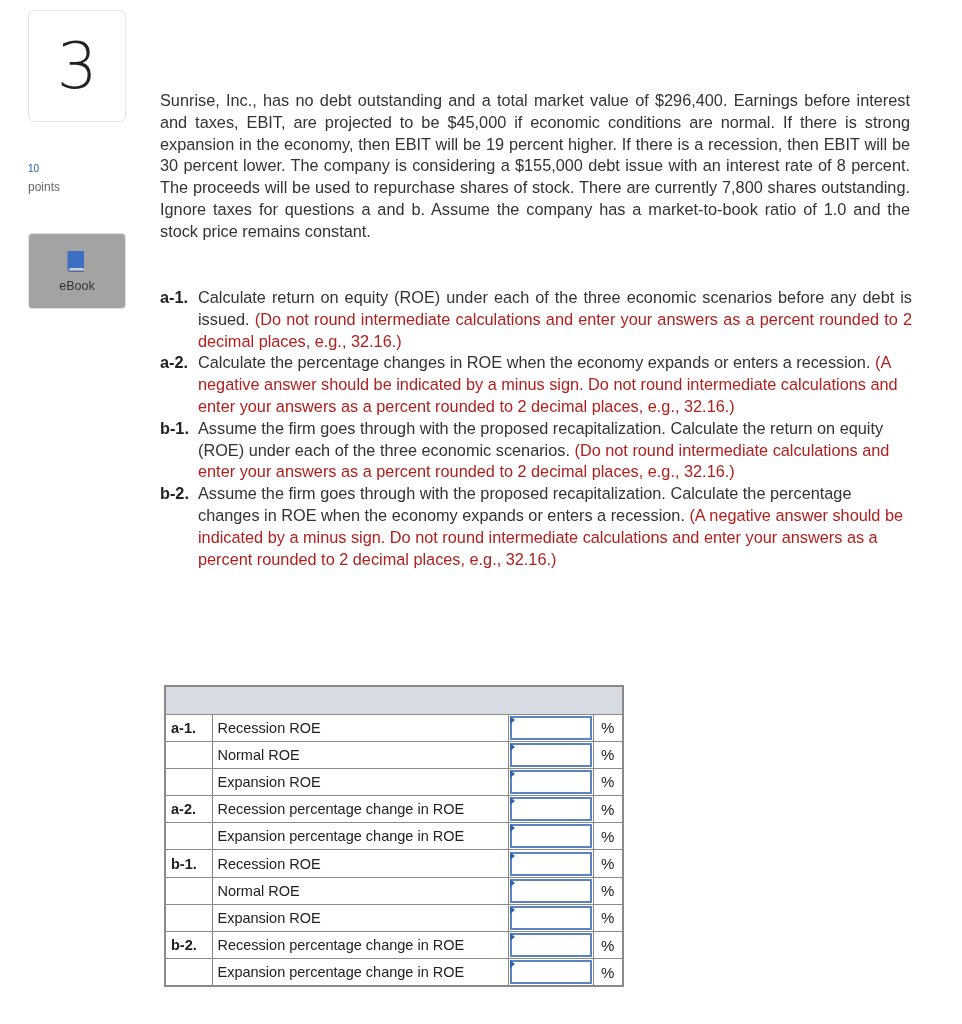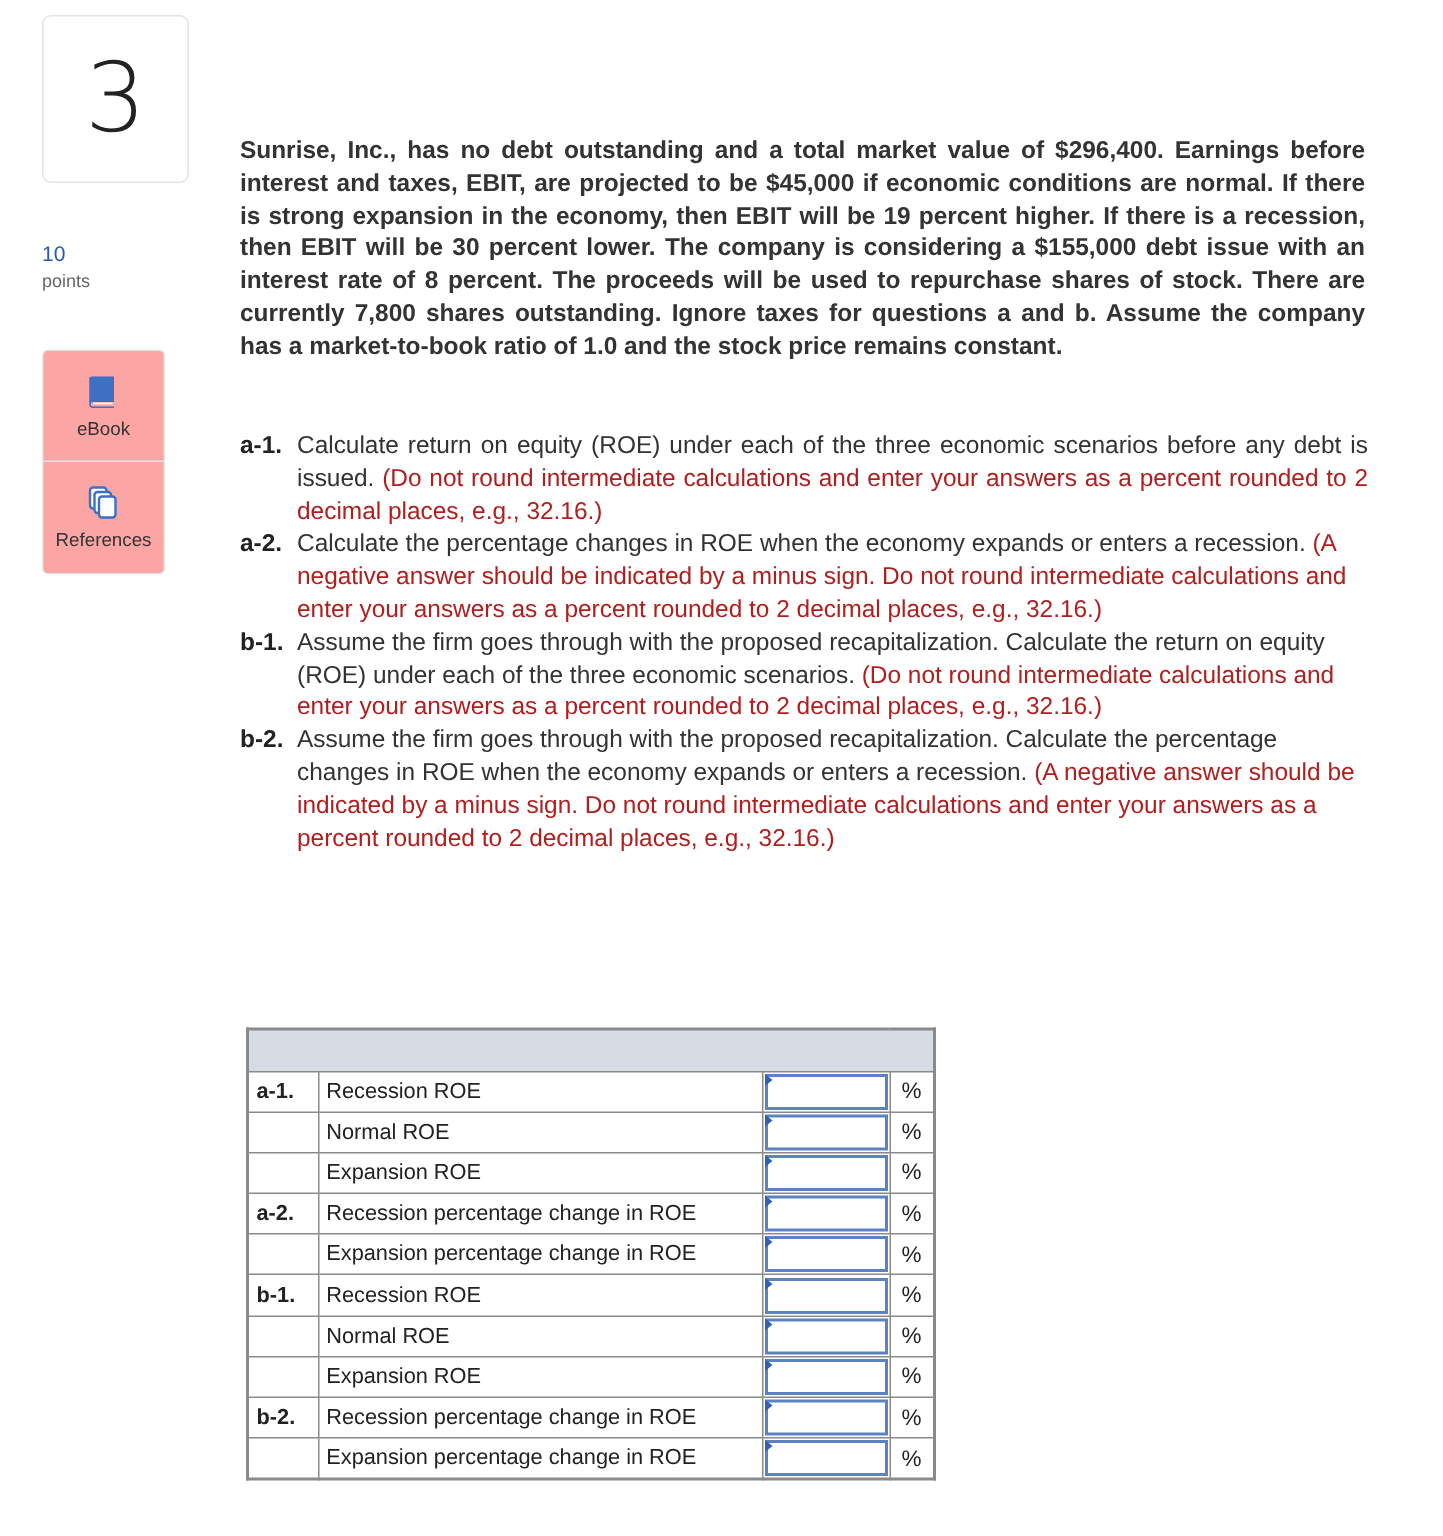--- a/index.html
+++ b/index.html
@@ -7,41 +7,40 @@
     body { position: relative; font-family: "Liberation Sans", sans-serif; color: #333; }
 
     .qnum-box {
       position: absolute; left: 28px; top: 10px; width: 98px; height: 112px;
       border: 1px solid #e3e3e3; border-radius: 6px; background: #fff;
       display: flex; align-items: center; justify-content: center;
     }
     .qnum-box span { font-family: "DejaVu Sans", sans-serif; font-size: 64px; font-weight: 300; color: #222; line-height: 1; }
 
     .points { position: absolute; left: 28px; top: 160px; }
-    .points .val { font-size: 14px; color: #2a5aa8; display: block; line-height: 18px; }
+    .points .val { font-size: 10px; color: #2a5aa8; display: block; line-height: 18px; }
     .points .lbl { font-size: 12px; color: #666; display: block; line-height: 18px; }
 
     .tools {
-      position: absolute; left: 28px; top: 233px; width: 82px;
-      border: 1px solid #e3e3e3; border-radius: 4px; background: #fca5a5;
+      position: absolute; left: 28px; top: 233px; width: 98px;
+      border: 1px solid #e3e3e3; border-radius: 4px; background: #a3a3a3;
     }
     .tool {
       height: 74px; border-bottom: 1px solid #e3e3e3;
       display: flex; flex-direction: column; align-items: center; justify-content: center;
       cursor: pointer;
     }
     .tool:last-child { border-bottom: none; }
     .tool svg { width: 22px; height: 24px; margin-bottom: 6px; }
     .tool .tlabel { font-size: 12.5px; color: #333; }
 
     .problem {
       position: absolute; left: 160px; top: 90px; width: 750px;
       font-family: "Liberation Sans", sans-serif; font-size: 16.3px; line-height: 21.8px; color: #333;
       text-align: justify;
-      font-weight: bold;
     }
 
     .parts { position: absolute; left: 160px; top: 287px; width: 752px; font-size: 16.3px; line-height: 21.8px; color: #333; }
     .part { display: flex; }
     .part .plabel { width: 38px; flex: 0 0 38px; font-weight: bold; color: #222; }
     .part .ptext { flex: 1; }
     .part .ptext .red { color: #b01e1e; font-weight: normal; }
     .part.justify .ptext { text-align: justify; }
 
     .answer-table {
@@ -81,28 +80,20 @@
 </div>
 
 <div class="tools">
   <div class="tool">
     <svg viewBox="0 0 22 24">
       <path d="M3 2 h15 v17 h-14 a1 1 0 0 0 0 3 h14 v1 h-14 a2.5 2.5 0 0 1 -2.5 -2.5 v-16 a2 2 0 0 1 1.5 -2.5 z" fill="#3d6fc2"></path>
       <rect x="4" y="19.5" width="13" height="1" fill="#fff"></rect>
     </svg>
     <span class="tlabel">eBook</span>
   </div>
-  <div class="tool">
-    <svg viewBox="0 0 22 24">
-      <rect x="2" y="2" width="11" height="14" rx="2" fill="#fff" stroke="#3d6fc2" stroke-width="1.6"></rect>
-      <rect x="5" y="5" width="11" height="14" rx="2" fill="#fff" stroke="#3d6fc2" stroke-width="1.6"></rect>
-      <rect x="8" y="8" width="11" height="14" rx="2" fill="#fff" stroke="#3d6fc2" stroke-width="1.6"></rect>
-    </svg>
-    <span class="tlabel">References</span>
-  </div>
 </div>
 
 <div class="problem">Sunrise, Inc., has no debt outstanding and a total market value of $296,400. Earnings before interest and taxes, EBIT, are projected to be $45,000 if economic conditions are normal. If there is strong expansion in the economy, then EBIT will be 19 percent higher. If there is a recession, then EBIT will be 30 percent lower. The company is considering a $155,000 debt issue with an interest rate of 8 percent. The proceeds will be used to repurchase shares of stock. There are currently 7,800 shares outstanding. Ignore taxes for questions a and b. Assume the company has a market-to-book ratio of 1.0 and the stock price remains constant.</div>
 
 <div class="parts">
   <div class="part justify">
     <span class="plabel">a-1.</span>
     <span class="ptext"><span>Calculate return on equity (ROE) under each of the three economic scenarios before any debt is issued. </span><span class="red">(Do not round intermediate calculations and enter your answers as a percent rounded to 2 decimal places, e.g., 32.16.)</span></span>
   </div>
   <div class="part">

